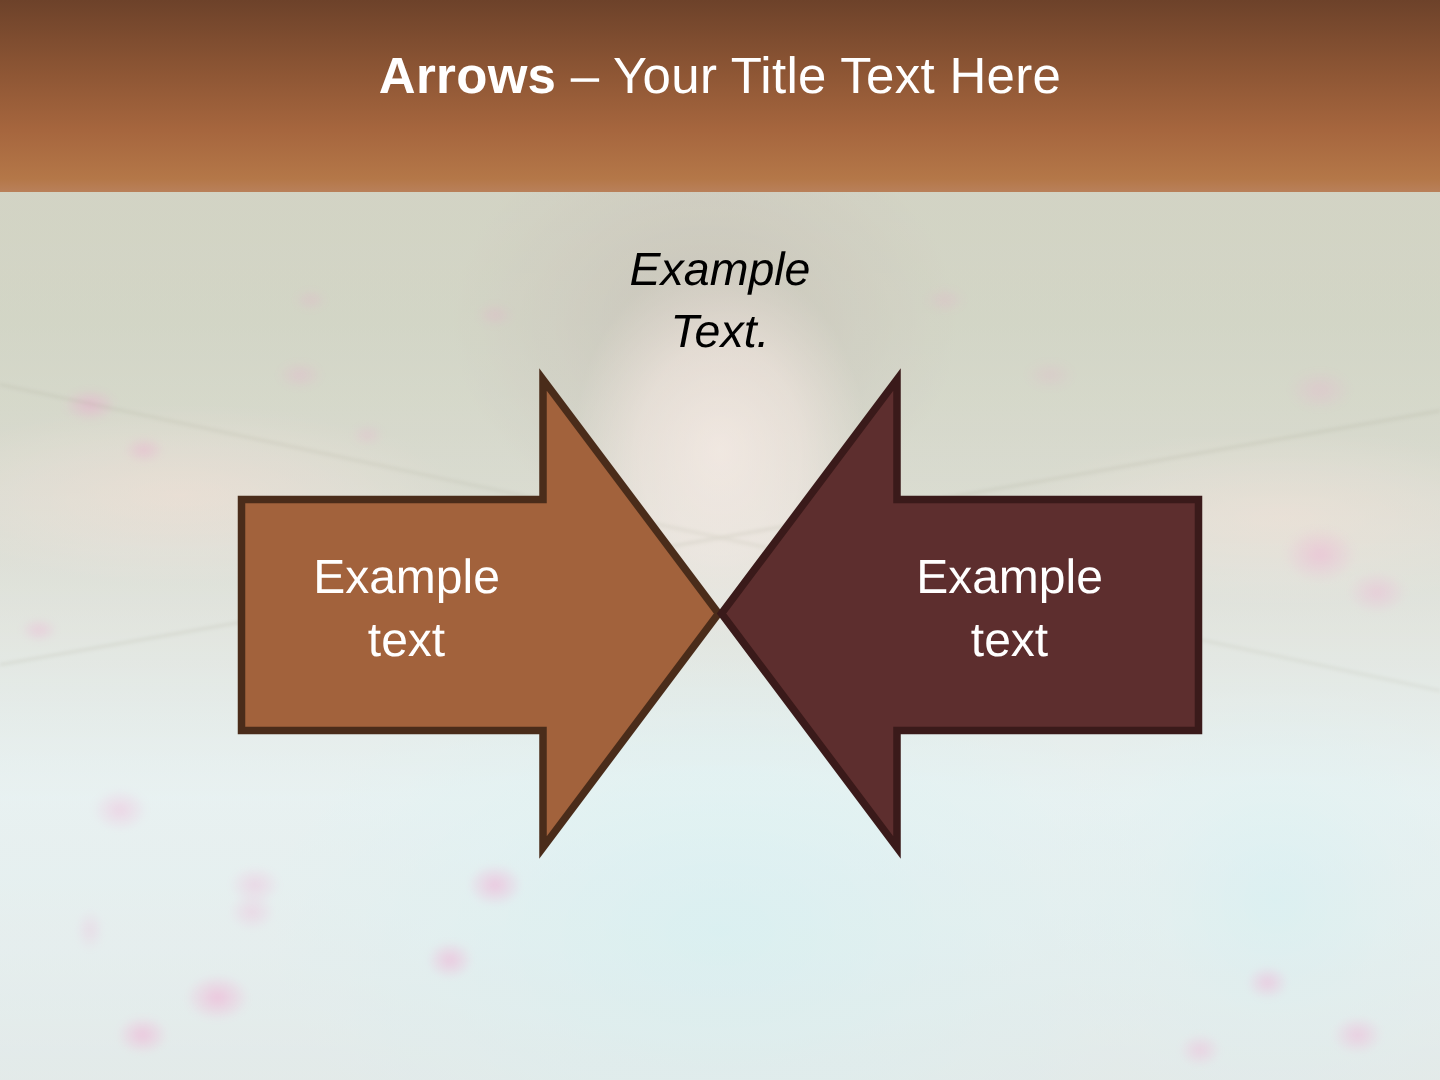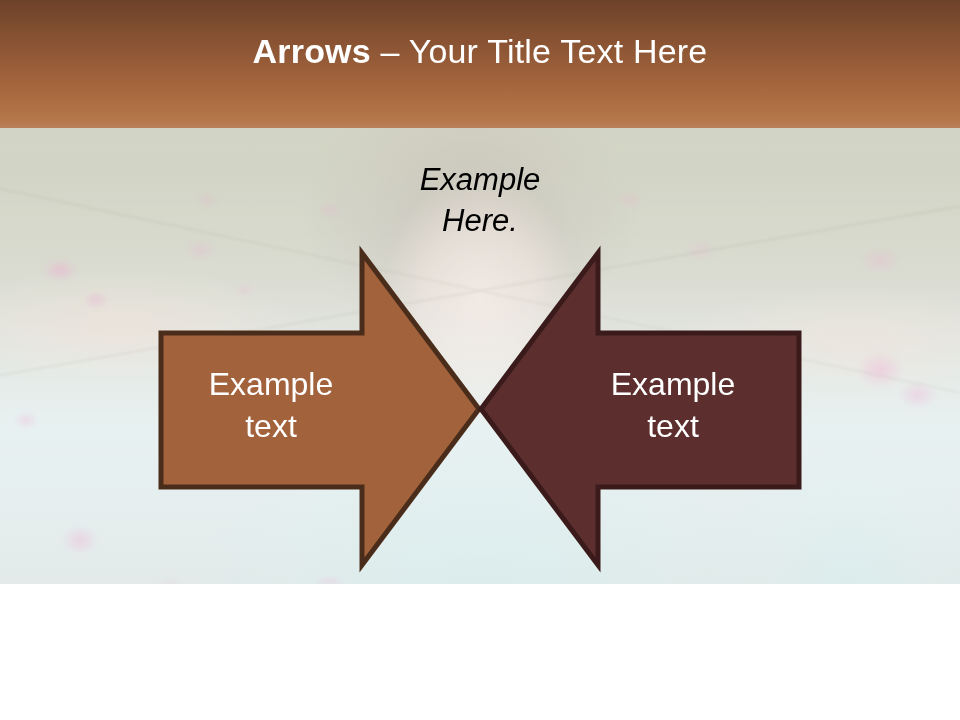--- a/index.html
+++ b/index.html
@@ -7,21 +7,21 @@
     padding: 0;
     background: #ffffff;
   }
   body {
     font-family: "Liberation Sans", sans-serif;
   }
 
   #slide {
     position: relative;
     width: 960px;
-    height: 584px;
+    height: 720px;
     overflow: hidden;
     background: #cfcfc8;
   }
 
   
   .bg-photo {
     position: absolute;
     inset: 0;
     overflow: hidden;
   }
@@ -177,21 +177,21 @@
   </div>
 
   <div class="title-bar">
     <div class="title-text">
       <span class="title-strong">Arrows</span><span class="title-rest"> – Your Title Text Here</span>
     </div>
   </div>
 
   <div class="example-label">
     <div>Example</div>
-    <div>Here.</div>
+    <div>Text.</div>
   </div>
 
   <svg class="arrow-svg" viewBox="0 0 960 720">
     <polygon points="161,333 362,333 362,253 479,409 362,565 362,487 161,487" fill="#a2623c" stroke="#4a2c1a" stroke-width="5" stroke-linejoin="miter"></polygon>
     <polygon points="799,333 598,333 598,253 481,409 598,565 598,487 799,487" fill="#5d2e2e" stroke="#3a1a1a" stroke-width="5" stroke-linejoin="miter"></polygon>
   </svg>
 
   <div class="arrow-text arrow-text-left">
     <div>Example</div>
     <div>text</div>

